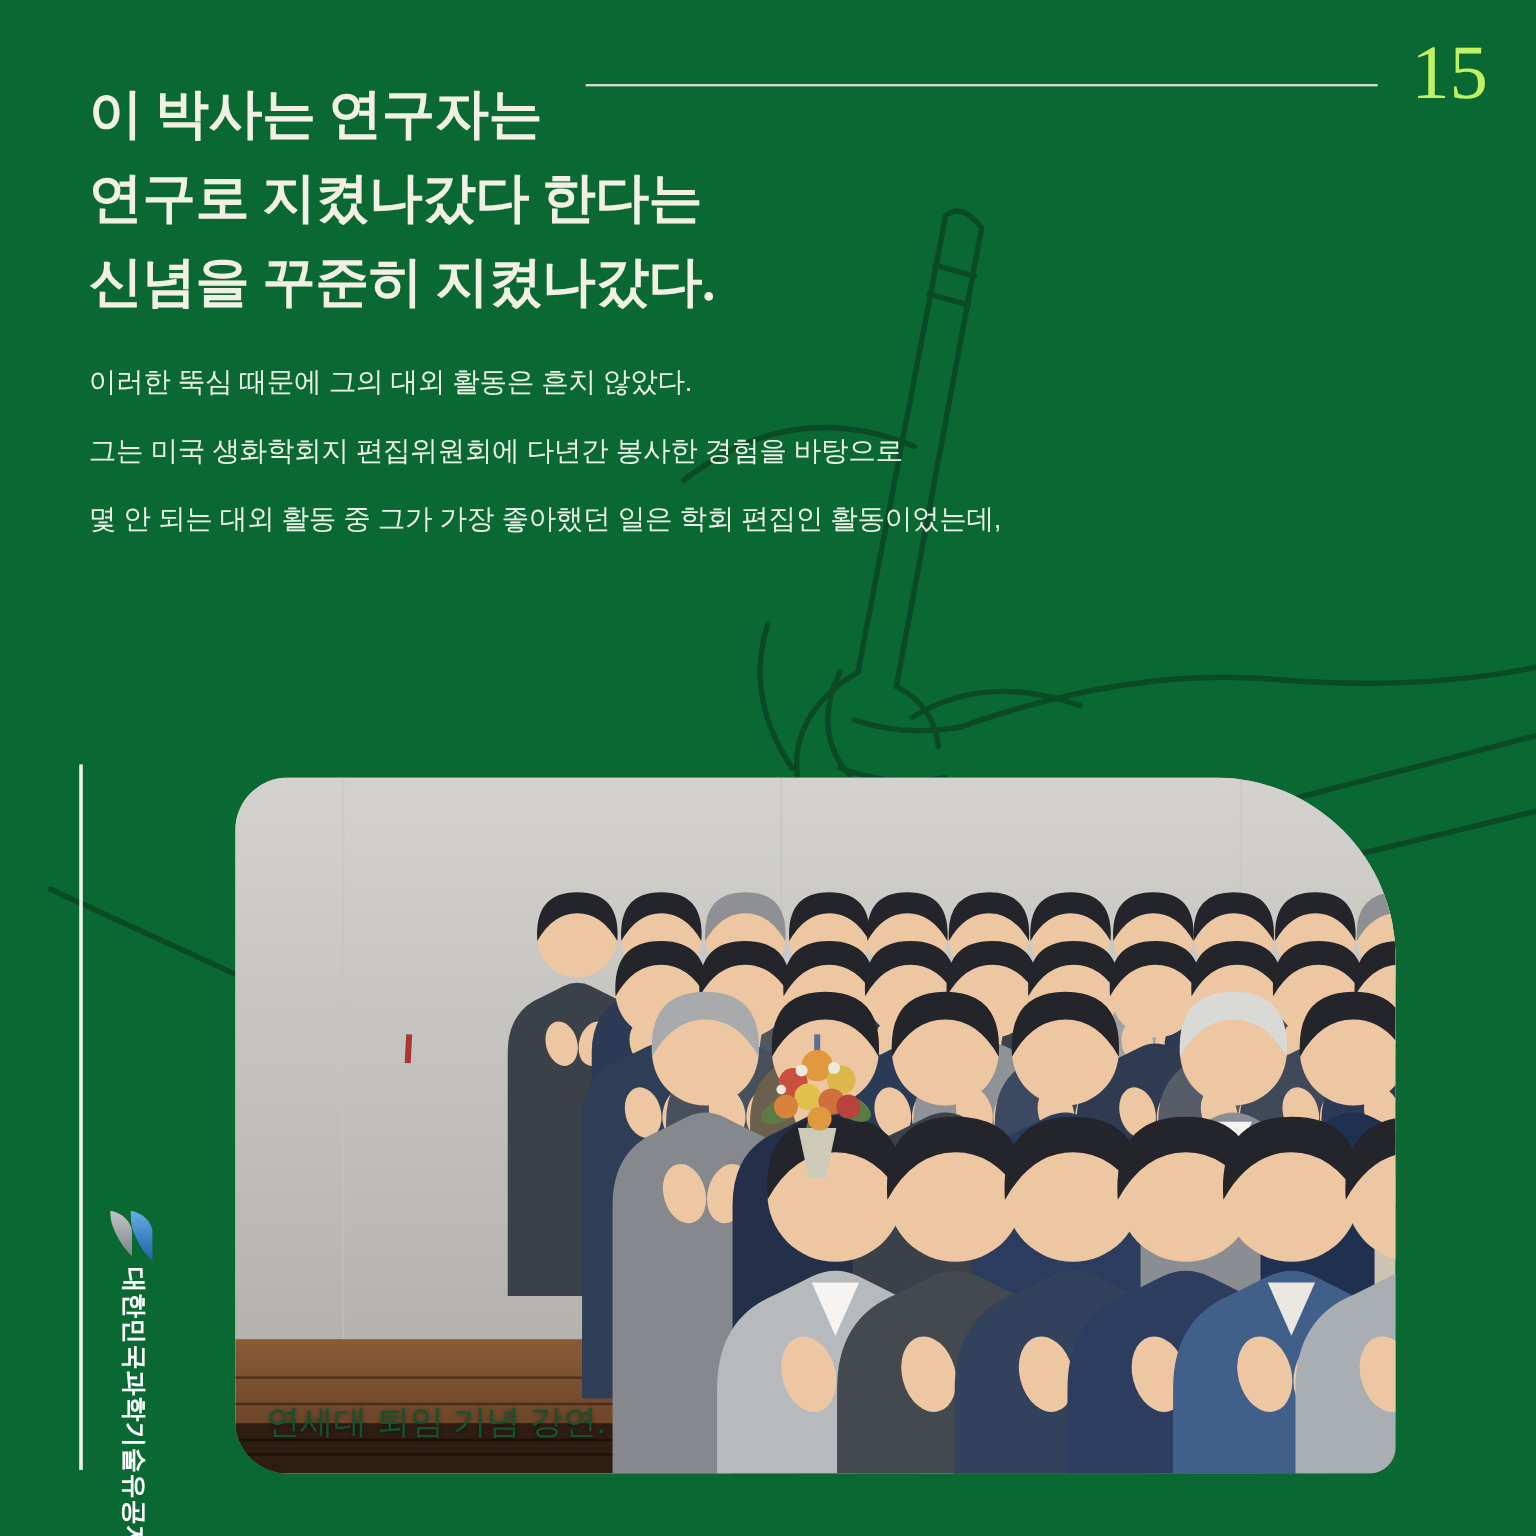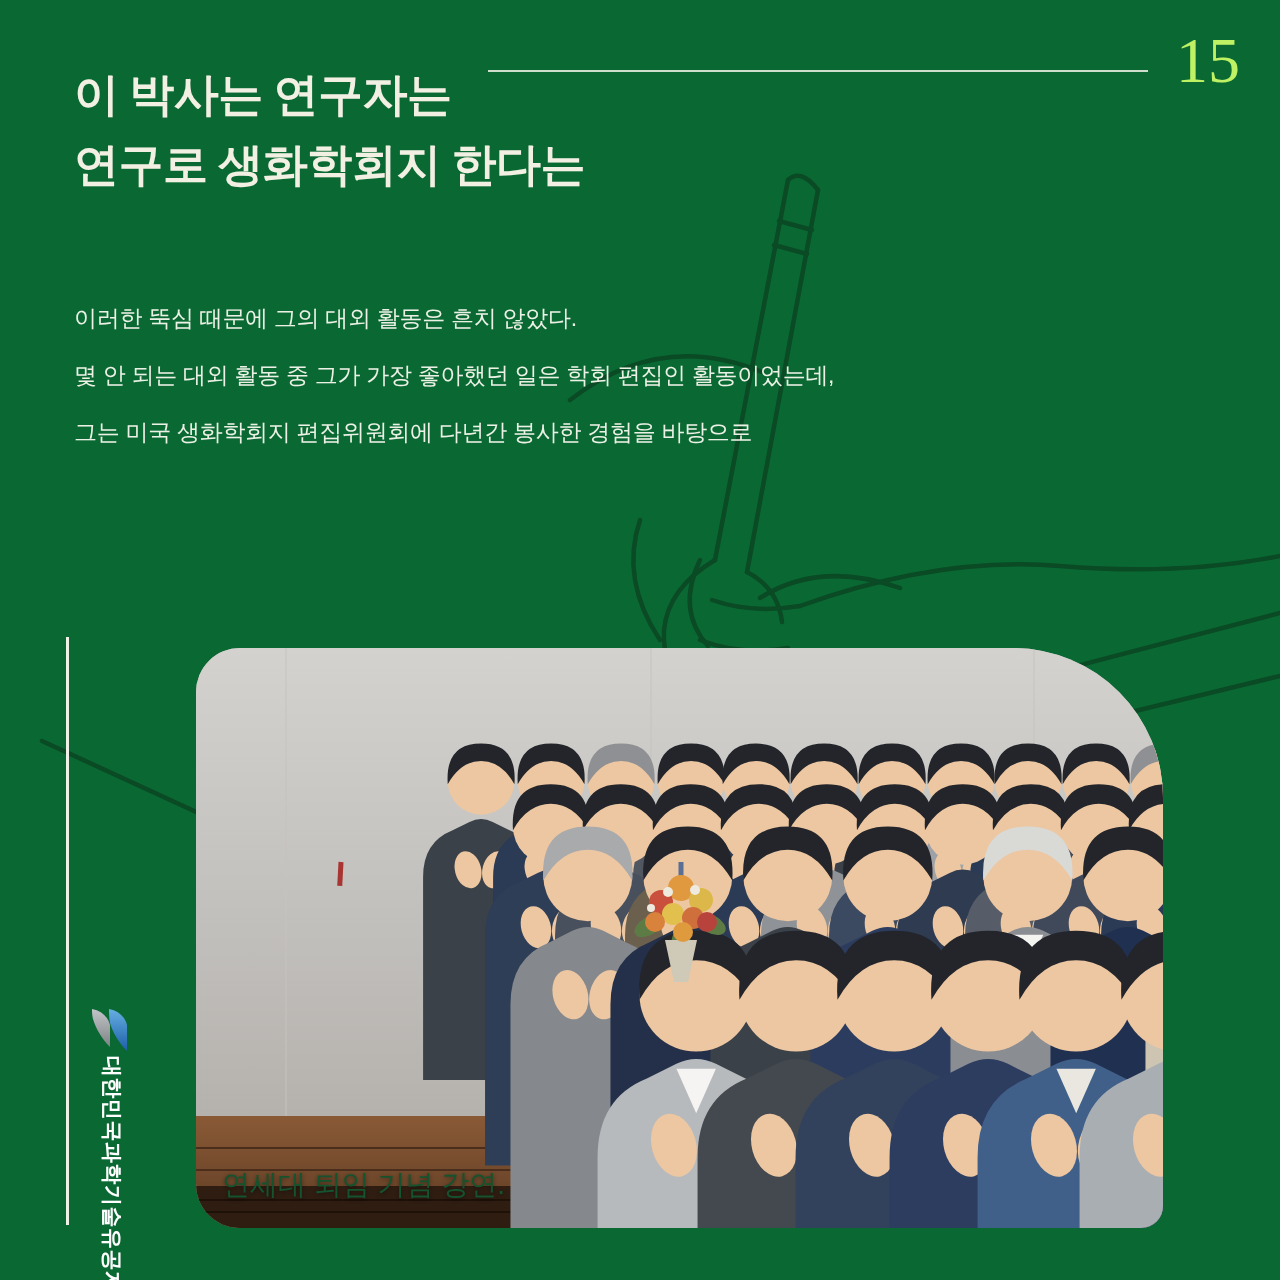--- a/index.html
+++ b/index.html
@@ -79,30 +79,31 @@
     <path d="M570,400 Q660,330 762,372"></path>
     <path d="M640,520 Q620,580 660,640"></path>
     <path d="M700,560 Q676,610 708,646"></path>
     <path d="M760,598 Q820,560 900,588"></path>
 
     <path d="M42,741 L420,915"></path>
   </svg>
 
   <div class="headline">
     <div>이 박사는 연구자는</div>
-    <div>연구로 생화학회지 한다는</div>
+    <div>연구로 지켰나갔다 한다는</div>
+    <div>신념을 꾸준히 지켰나갔다.</div>
   </div>
 
   <div class="header-rule"></div>
   <div class="page-number">15</div>
 
   <div class="bodytext">
     <div>이러한 뚝심 때문에 그의 대외 활동은 흔치 않았다.</div>
+    <div>그는 미국 생화학회지 편집위원회에 다년간 봉사한 경험을 바탕으로</div>
     <div>몇 안 되는 대외 활동 중 그가 가장 좋아했던 일은 학회 편집인 활동이었는데,</div>
-    <div>그는 미국 생화학회지 편집위원회에 다년간 봉사한 경험을 바탕으로</div>
   </div>
 
   <div class="photo">
     <svg viewBox="0 0 967 580" preserveAspectRatio="none" aria-hidden="true">
       <defs>
         <linearGradient id="wallG" x1="0" y1="0" x2="0" y2="1">
           <stop offset="0" stop-color="#d3d2cf"></stop>
             <stop offset="1" stop-color="#b5b2ae"></stop>
         </linearGradient>
         <linearGradient id="floorG" x1="0" y1="0" x2="0" y2="1">

